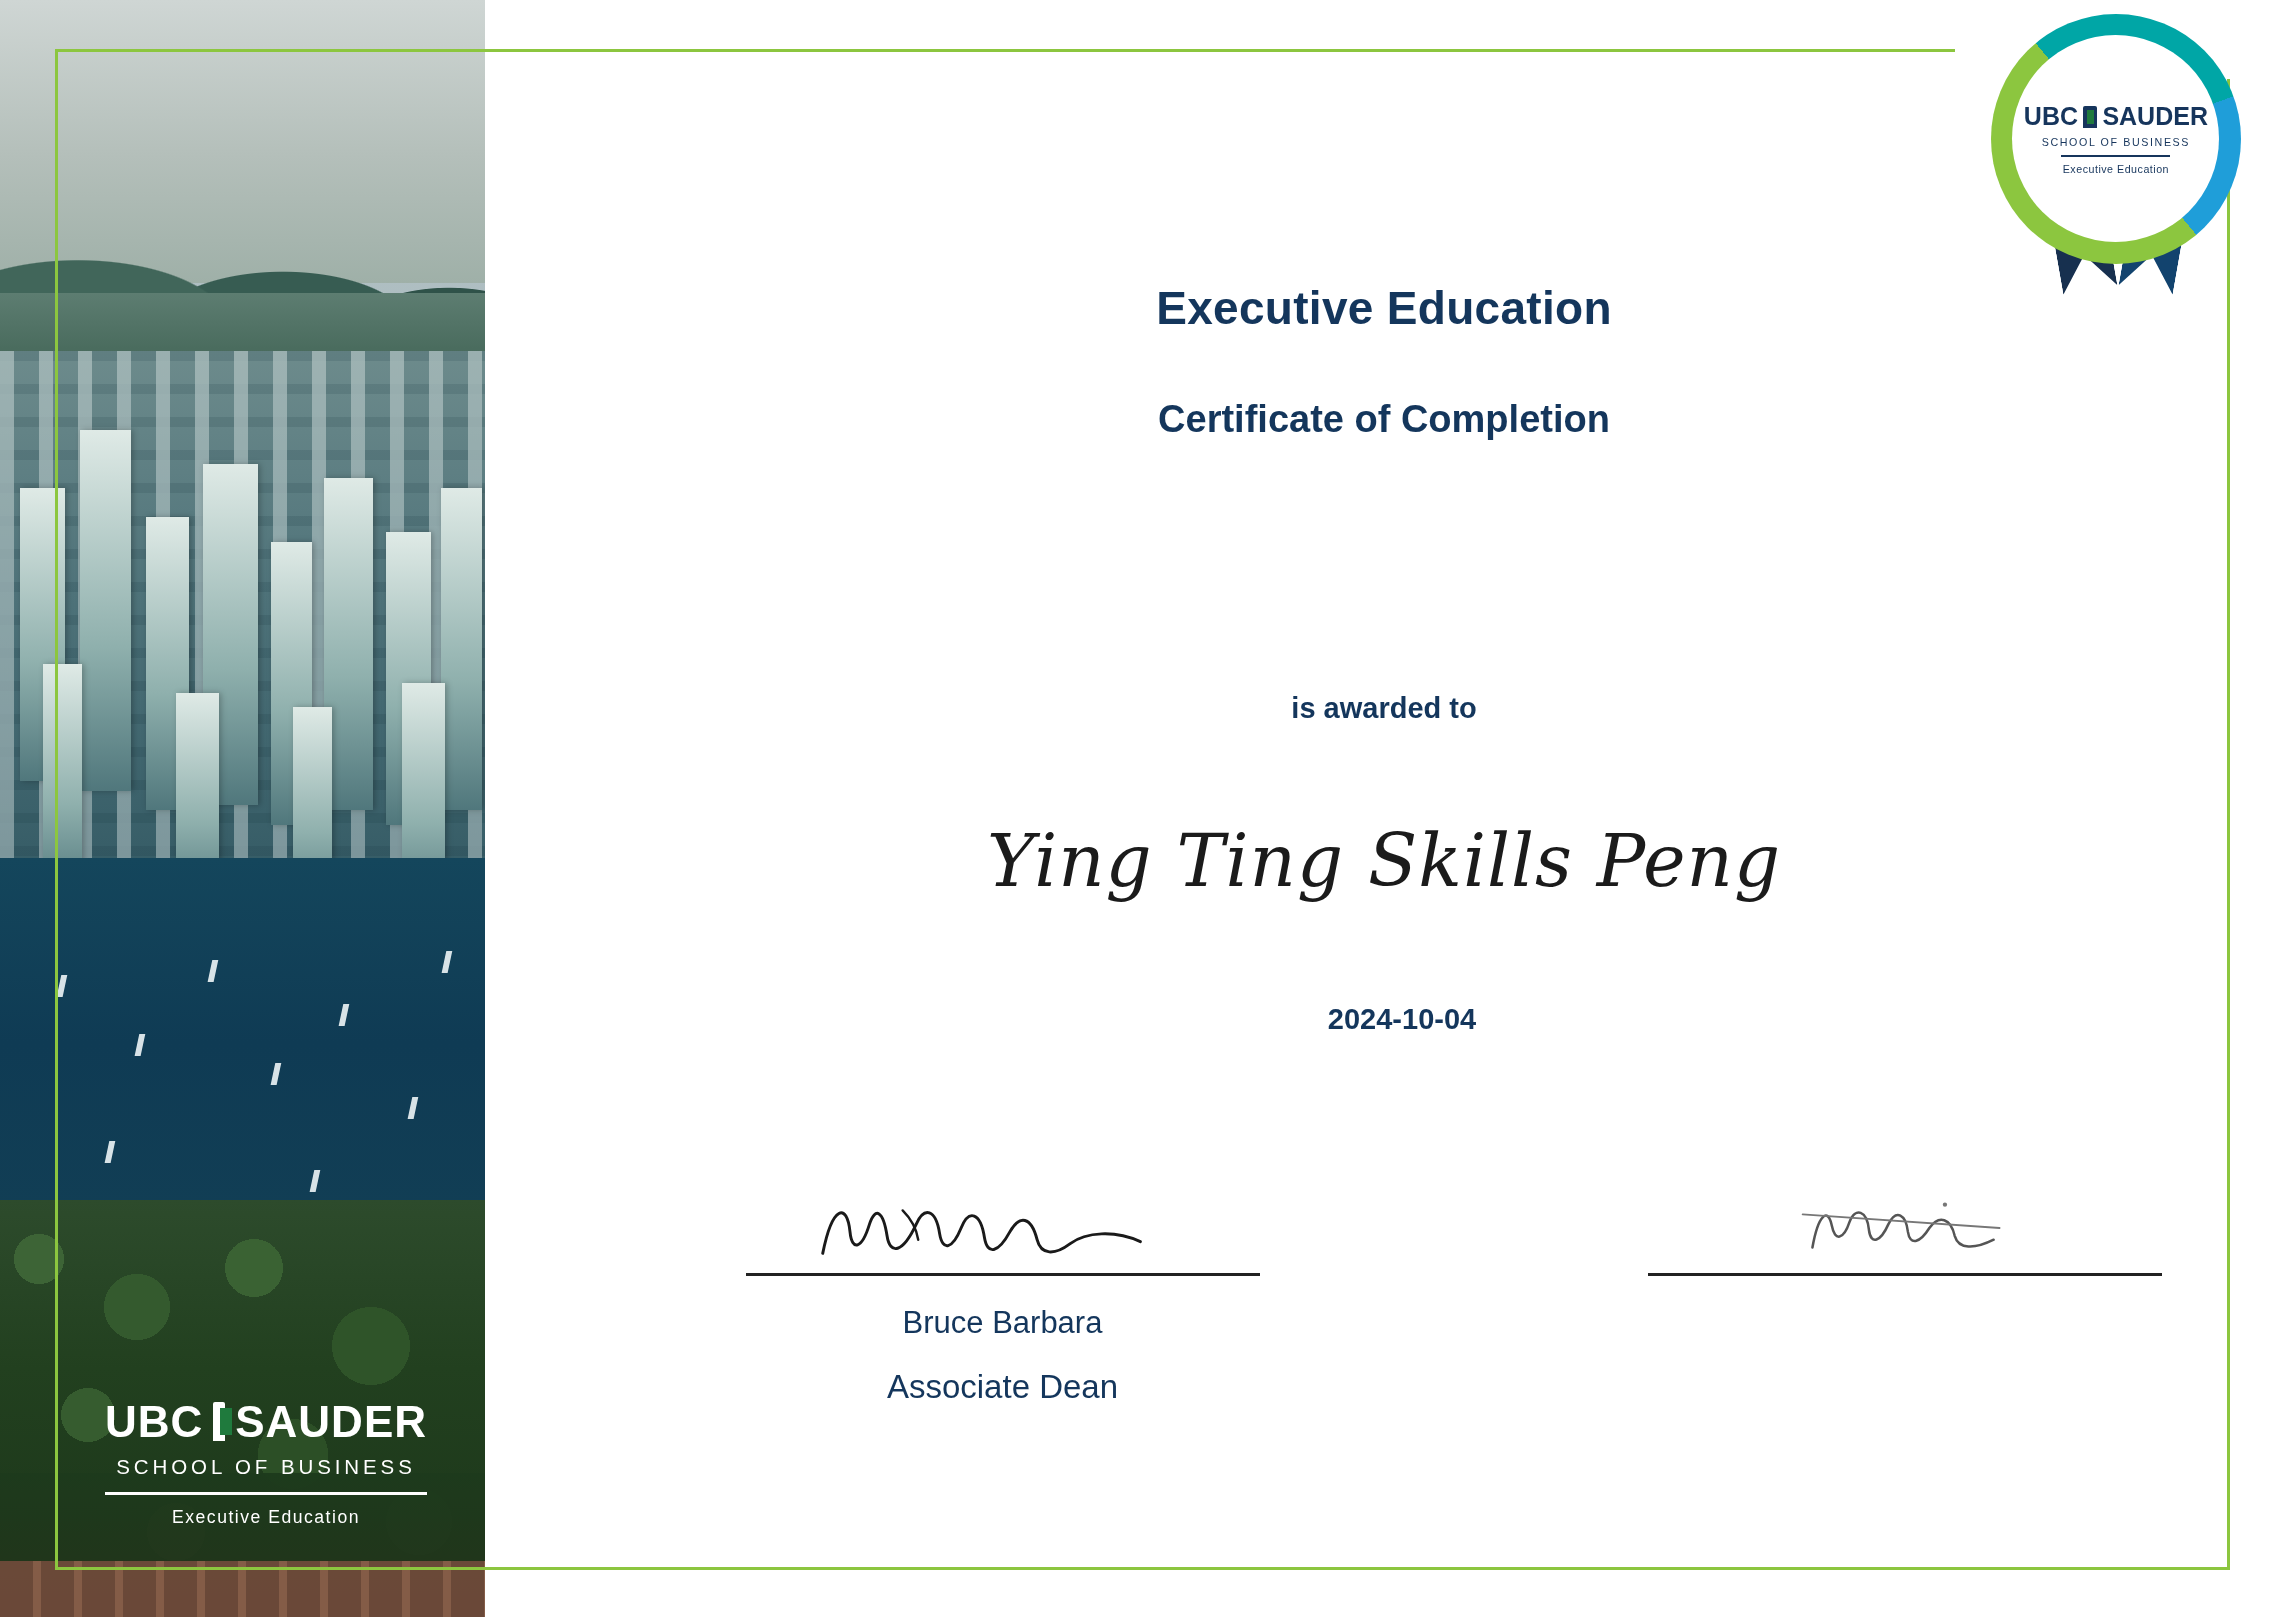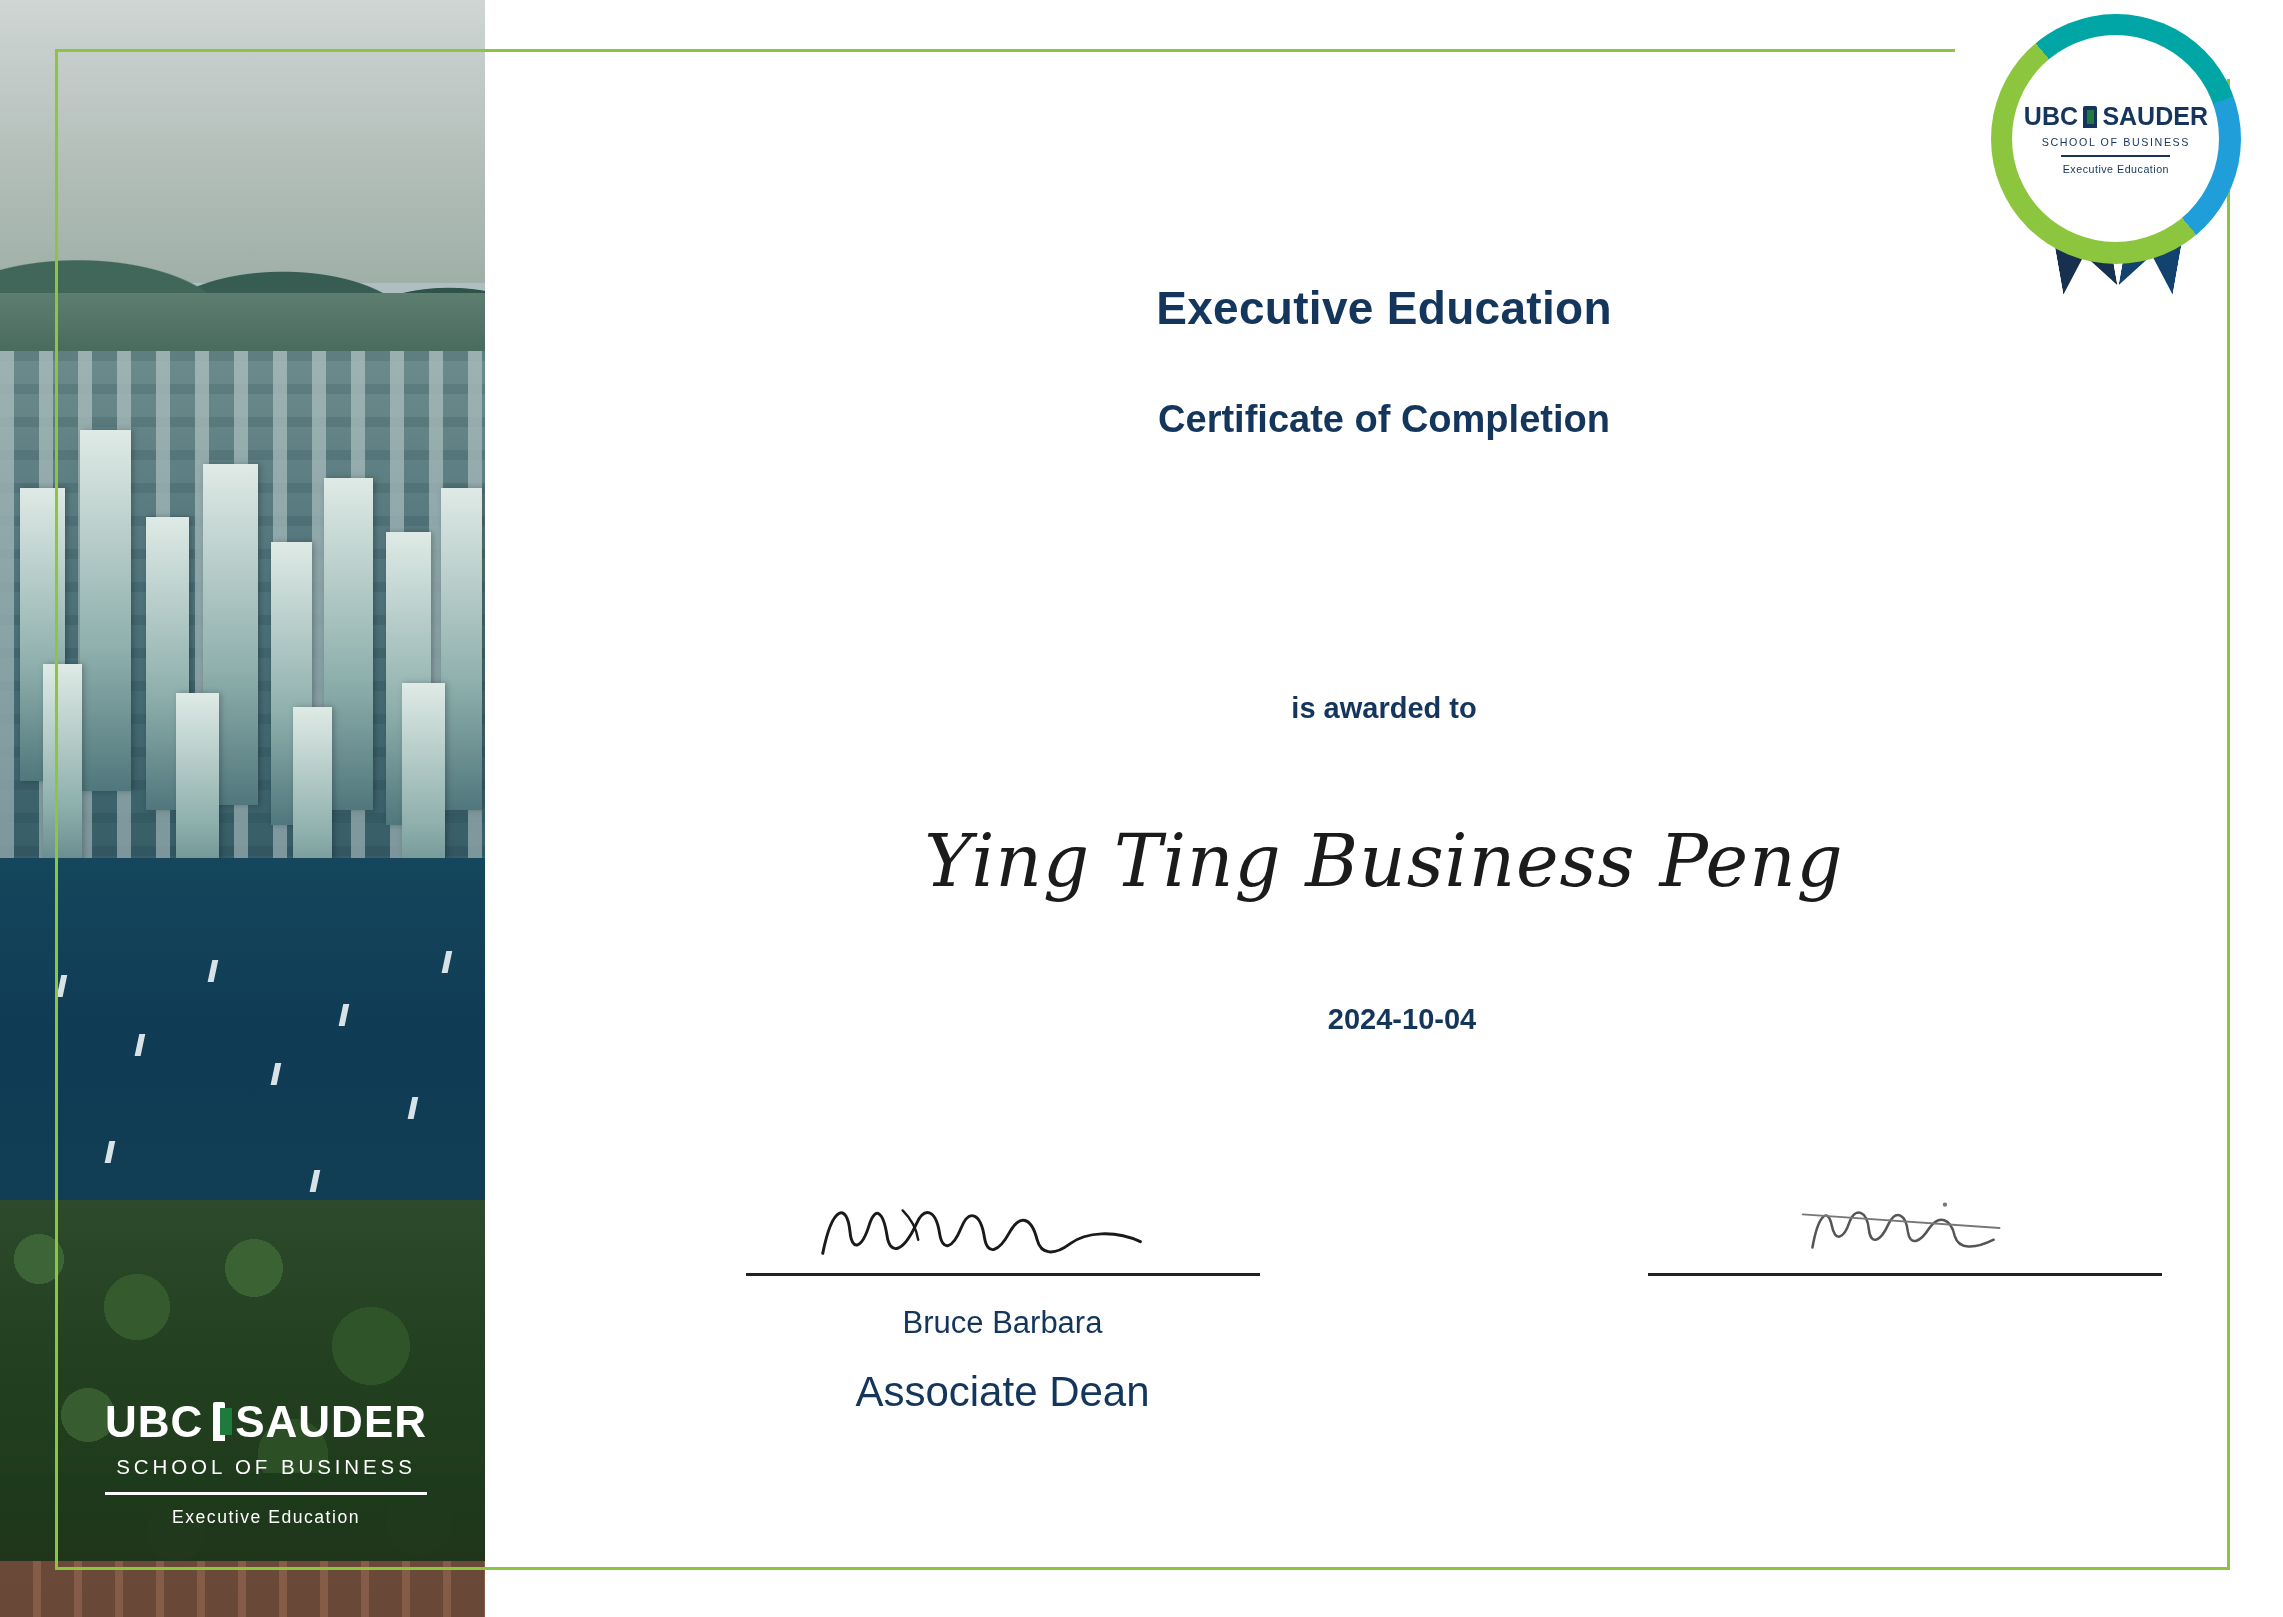--- a/index.html
+++ b/index.html
@@ -356,21 +356,21 @@
     width: 514px;
     margin: 0 auto;
   }
   .sig-name {
     margin-top: 29px;
     font-size: 31px;
     color: #14365c;
   }
   .sig-title {
     margin-top: 27px;
-    font-size: 42px;
+    font-size: 33px;
     color: #14365c;
   }
 </style>
 </head>
 <body>
 
 <div class="certificate">
 
   <div class="photo-panel">
     <div class="sky"></div>
@@ -440,21 +440,21 @@
         <div class="s-rule"></div>
         <div class="s-exec">Executive Education</div>
       </div>
     </div>
   </div>
 
   <div class="content">
     <div class="line-exec-ed">Executive Education</div>
     <div class="line-cert">Certificate of Completion</div>
     <div class="line-awarded">is awarded to</div>
-    <div class="line-name">Ying Ting Business Peng</div>
+    <div class="line-name">Ying Ting Skills Peng</div>
     <div class="line-date">2024-10-04</div>
 
     <div class="sig-block sig-left">
       <div class="sig-img">
         <svg width="419" height="88" viewBox="0 0 430 90">
           <path d="M30 70 C40 20, 55 18, 58 48 C60 68, 70 66, 78 40 C84 22, 92 26, 96 52 C99 72, 112 70, 126 40
                    C134 22, 146 24, 150 50 C153 68, 163 66, 172 44
                    C180 24, 192 28, 196 54 C199 72, 210 70, 222 48
                    C232 30, 244 32, 250 56 C254 72, 268 72, 284 60 C300 48, 330 46, 356 58" fill="none" stroke="#1a1a1a" stroke-width="3" stroke-linecap="round"></path>
           <path d="M112 26 C120 34, 126 44, 128 56" fill="none" stroke="#1a1a1a" stroke-width="2.5" stroke-linecap="round"></path>

